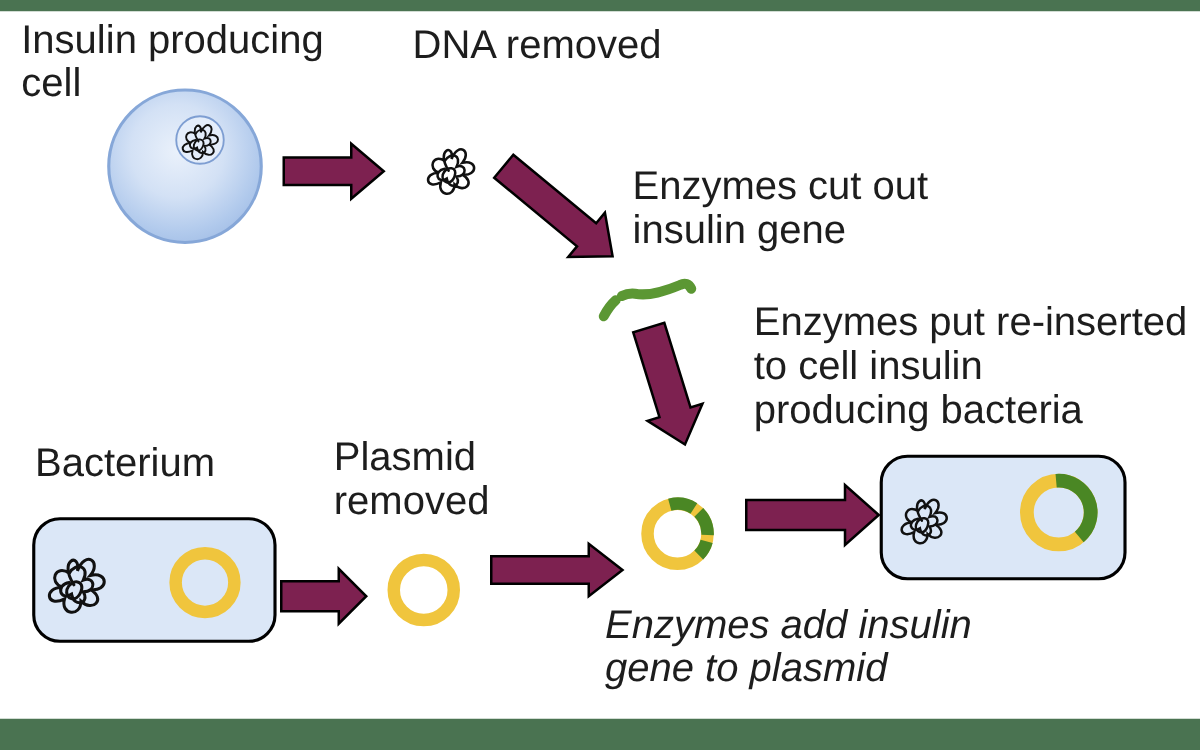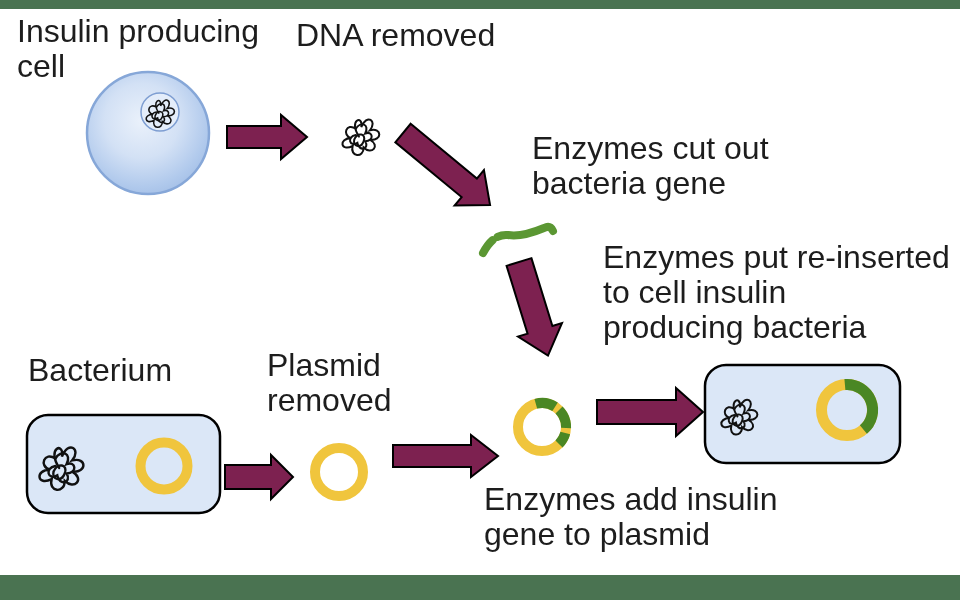--- a/index.html
+++ b/index.html
@@ -76,42 +76,42 @@
     <use href="#dna" x="716" y="391" width="46" height="48"></use>
     <circle cx="847" cy="410" r="25.5" fill="none" stroke="#f0c53d" stroke-width="11"></circle>
     <path d="M844.9 384.6 A25.5 25.5 0 0 1 863.4 429.6" fill="none" stroke="#4a8724" stroke-width="11"></path>
   </svg>
 
   <div class="label" style="left:17px; top:14px;">
     <div>Insulin producing</div>
     <div>cell</div>
   </div>
 
-  <div class="label" style="left:296px; top:18px;">
+  <div class="label" style="left:330px; top:18px;">
     <div>DNA removed</div>
   </div>
 
-  <div class="label" style="left:532px; top:131px;">
+  <div class="label" style="left:506px; top:131px;">
     <div>Enzymes cut out</div>
-    <div>bacteria gene</div>
+    <div>insulin gene</div>
   </div>
 
   <div class="label" style="left:603px; top:240px;">
     <div>Enzymes put re-inserted</div>
     <div>to cell insulin</div>
     <div>producing bacteria</div>
   </div>
 
   <div class="label" style="left:28px; top:353px;">
     <div>Bacterium</div>
   </div>
 
   <div class="label" style="left:267px; top:348px;">
     <div>Plasmid</div>
     <div>removed</div>
   </div>
 
-  <div class="label" style="left:484px; top:482px;">
+  <div class="label" style="left:484px; top:482px;font-style:italic;">
     <div>Enzymes add insulin</div>
     <div>gene to plasmid</div>
   </div>
 
 </div>
 
 </body></html>

